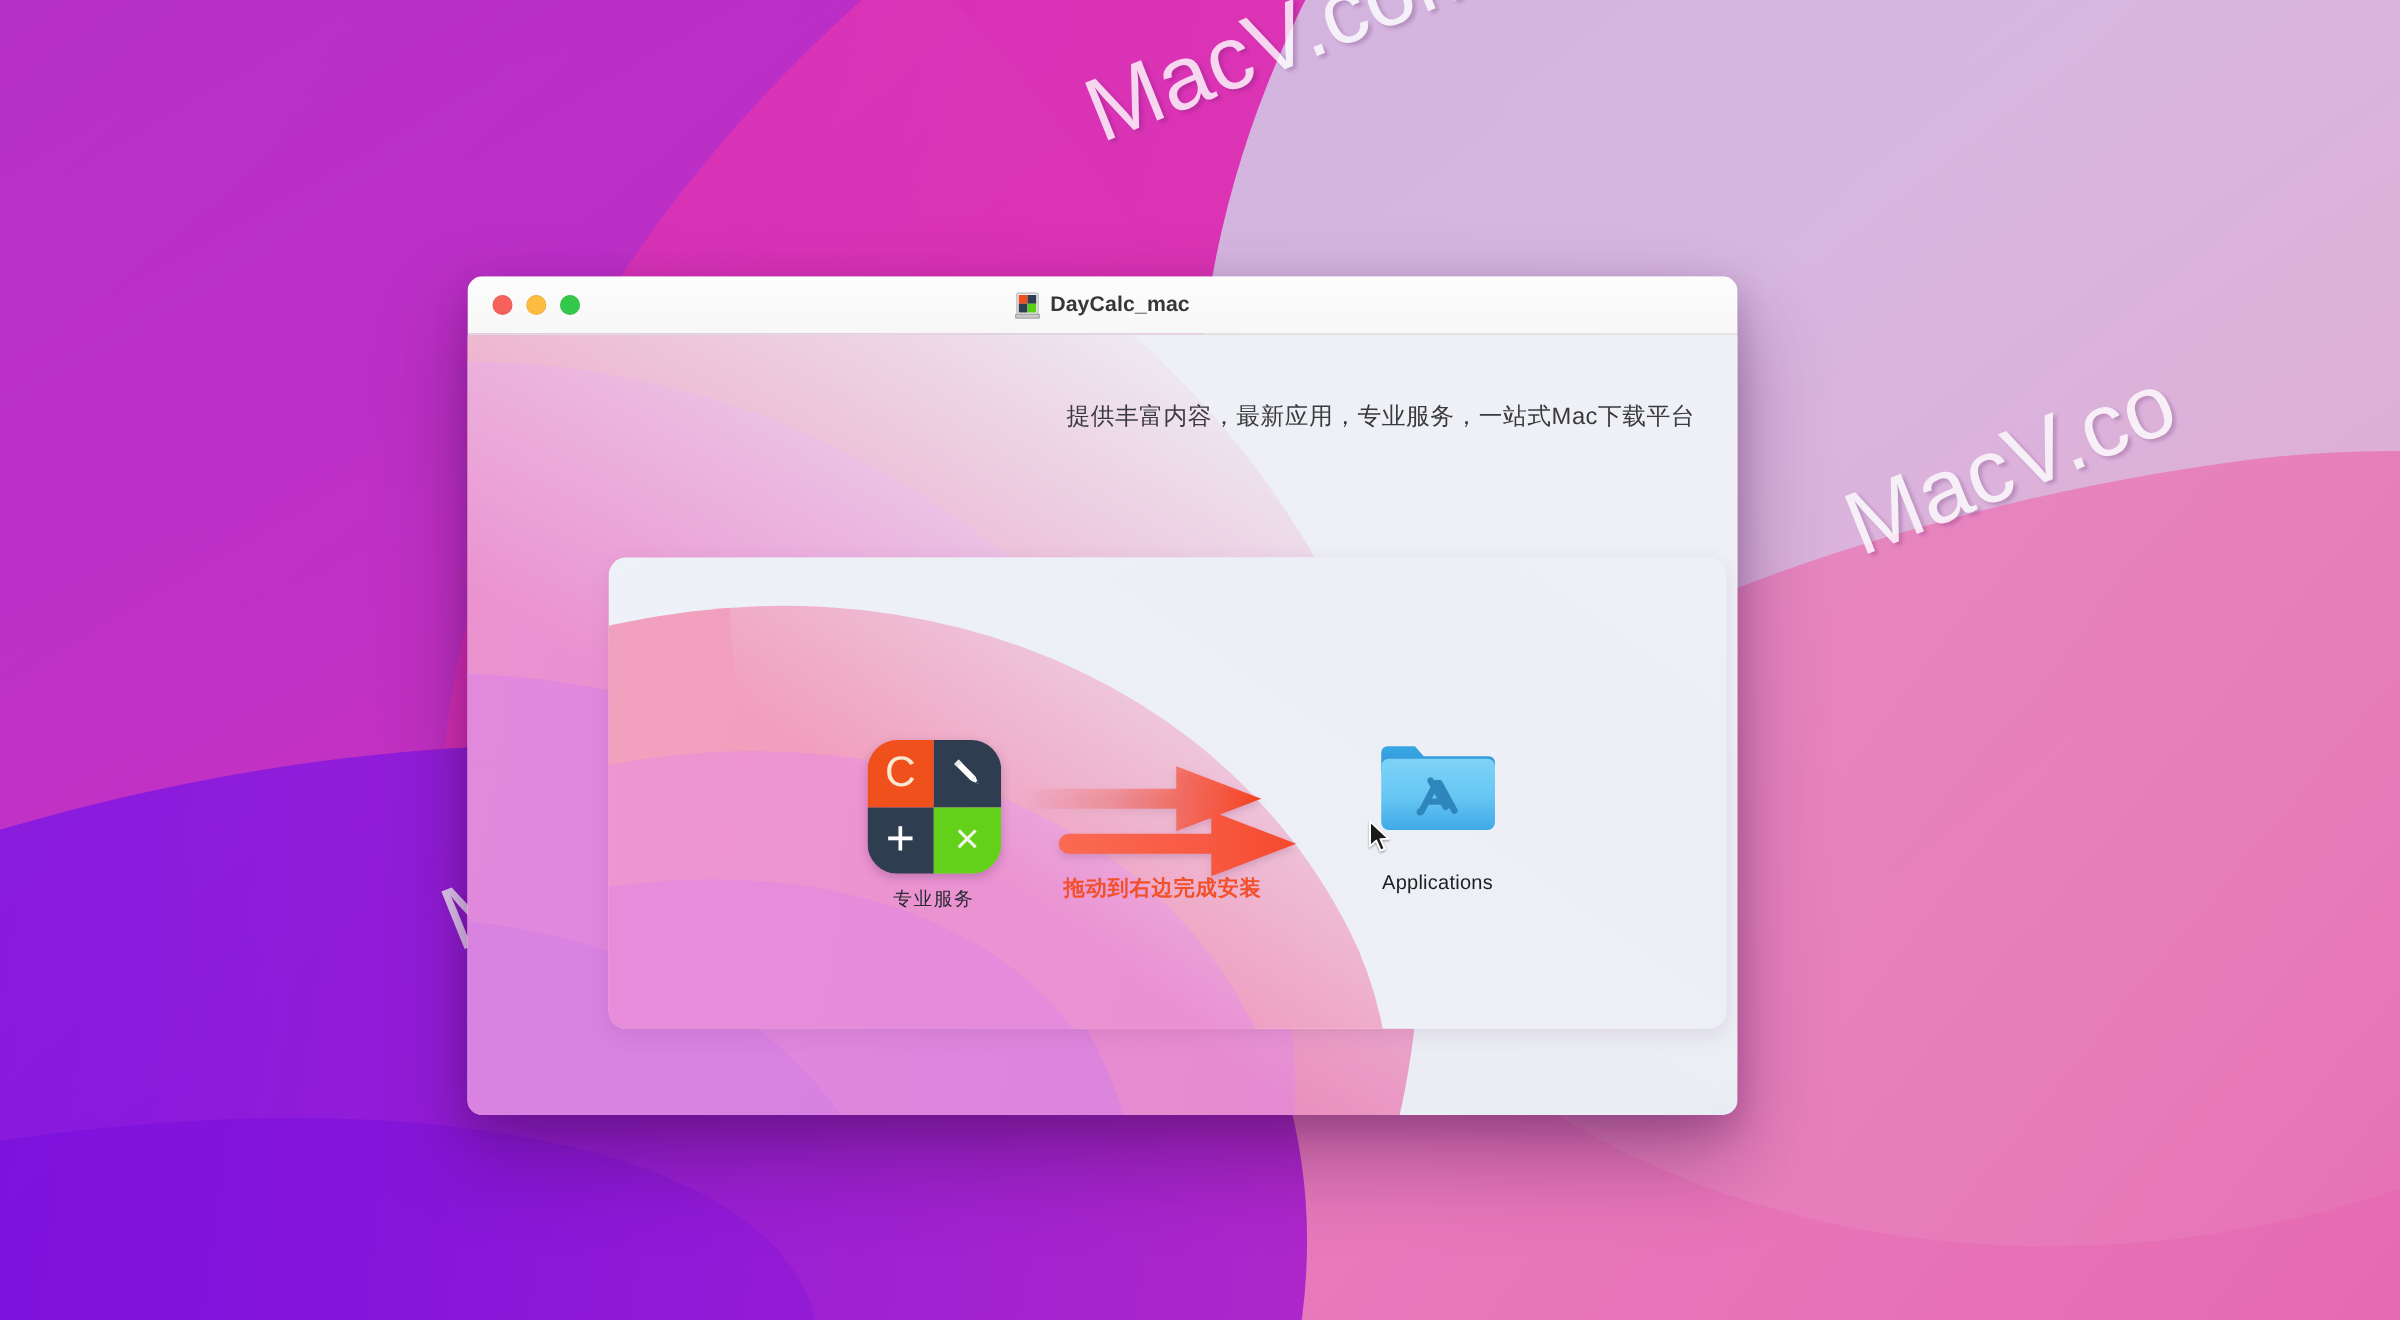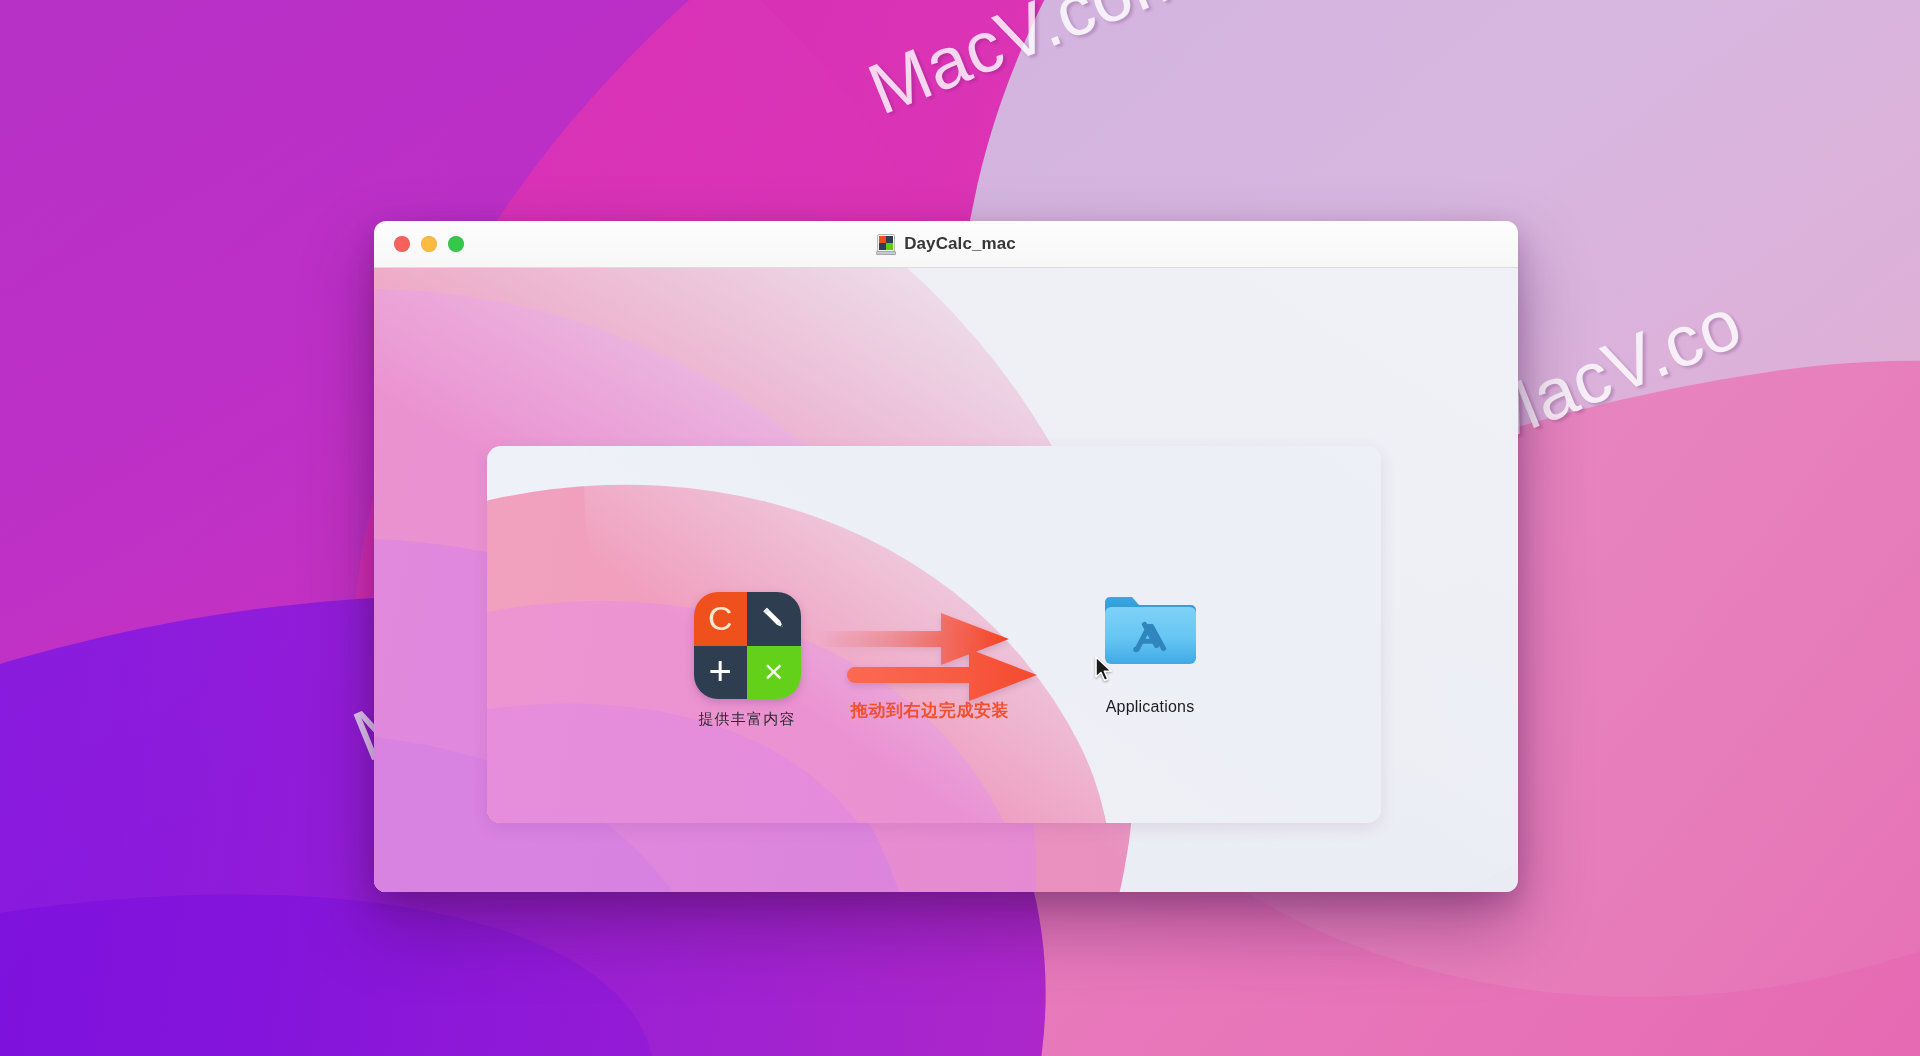--- a/index.html
+++ b/index.html
@@ -84,21 +84,21 @@
     font-family:"Liberation Sans","DejaVu Sans",sans-serif;
   }
   #wm-top    { top:-12px;  left:860px;  font-size:72px; transform:rotate(-22deg); }
   #wm-right  { top:330px;  left:1470px; font-size:72px; transform:rotate(-22deg); }
   #wm-left   { top:635px;  left:345px;  font-size:72px; transform:rotate(-22deg); }
 
   
   #dmg-window {
     position:absolute;
     left:374px; top:221px;
-    width:1144px; height:671px;
+    width:1016px; height:671px;
     border-radius:12px;
     overflow:hidden;
     box-shadow: 0 34px 70px rgba(60,10,70,.38), 0 10px 26px rgba(60,10,70,.22);
   }
   #titlebar {
     position:relative;
     height:47px;
     background: linear-gradient(180deg,#fdfdfd 0%,#f7f7f7 100%);
     border-bottom:1px solid #dcdcdc;
     display:flex; align-items:center;
@@ -349,20 +349,21 @@
   </div>
 
   <div id="dmg-body">
     <div class="dmgwave dw1"></div>
     <div class="dmgwave dw2"></div>
     <div class="dmgwave dw3"></div>
     <div class="dmgwave dw4"></div>
     <div class="dmgwave dw-light"></div>
 
     <div id="dmg-header">
+      <div id="brand-tagline">提供丰富内容，最新应用，专业服务，一站式Mac下载平台</div>
     </div>
 
     <div id="install-panel">
       <div class="pw pw1"></div>
       <div class="pw pw2"></div>
       <div class="pw pw3"></div>
       <div class="pw pw-light"></div>
 
       <div id="app-icon-group">
         <div id="app-icon">
@@ -379,21 +380,21 @@
               </g>
             </svg>
           </div>
           <div class="cell cell-plus">
             <span class="glyph-plus">+</span>
           </div>
           <div class="cell cell-mul">
             <span class="glyph-mul">×</span>
           </div>
         </div>
-        <div id="app-name">提供丰富内容</div>
+        <div id="app-name">专业服务</div>
       </div>
 
       <div id="arrow-area">
         <svg id="arrow-faded" viewBox="0 0 190 56">
           <defs>
             <linearGradient id="fadeGrad" x1="0" y1="0" x2="1" y2="0">
               <stop offset="0%" stop-color="#f75a44" stop-opacity="0"></stop>
               <stop offset="38%" stop-color="#f75a44" stop-opacity="0.35"></stop>
               <stop offset="72%" stop-color="#f75a44" stop-opacity="0.85"></stop>
               <stop offset="100%" stop-color="#f4411f" stop-opacity="1"></stop>

